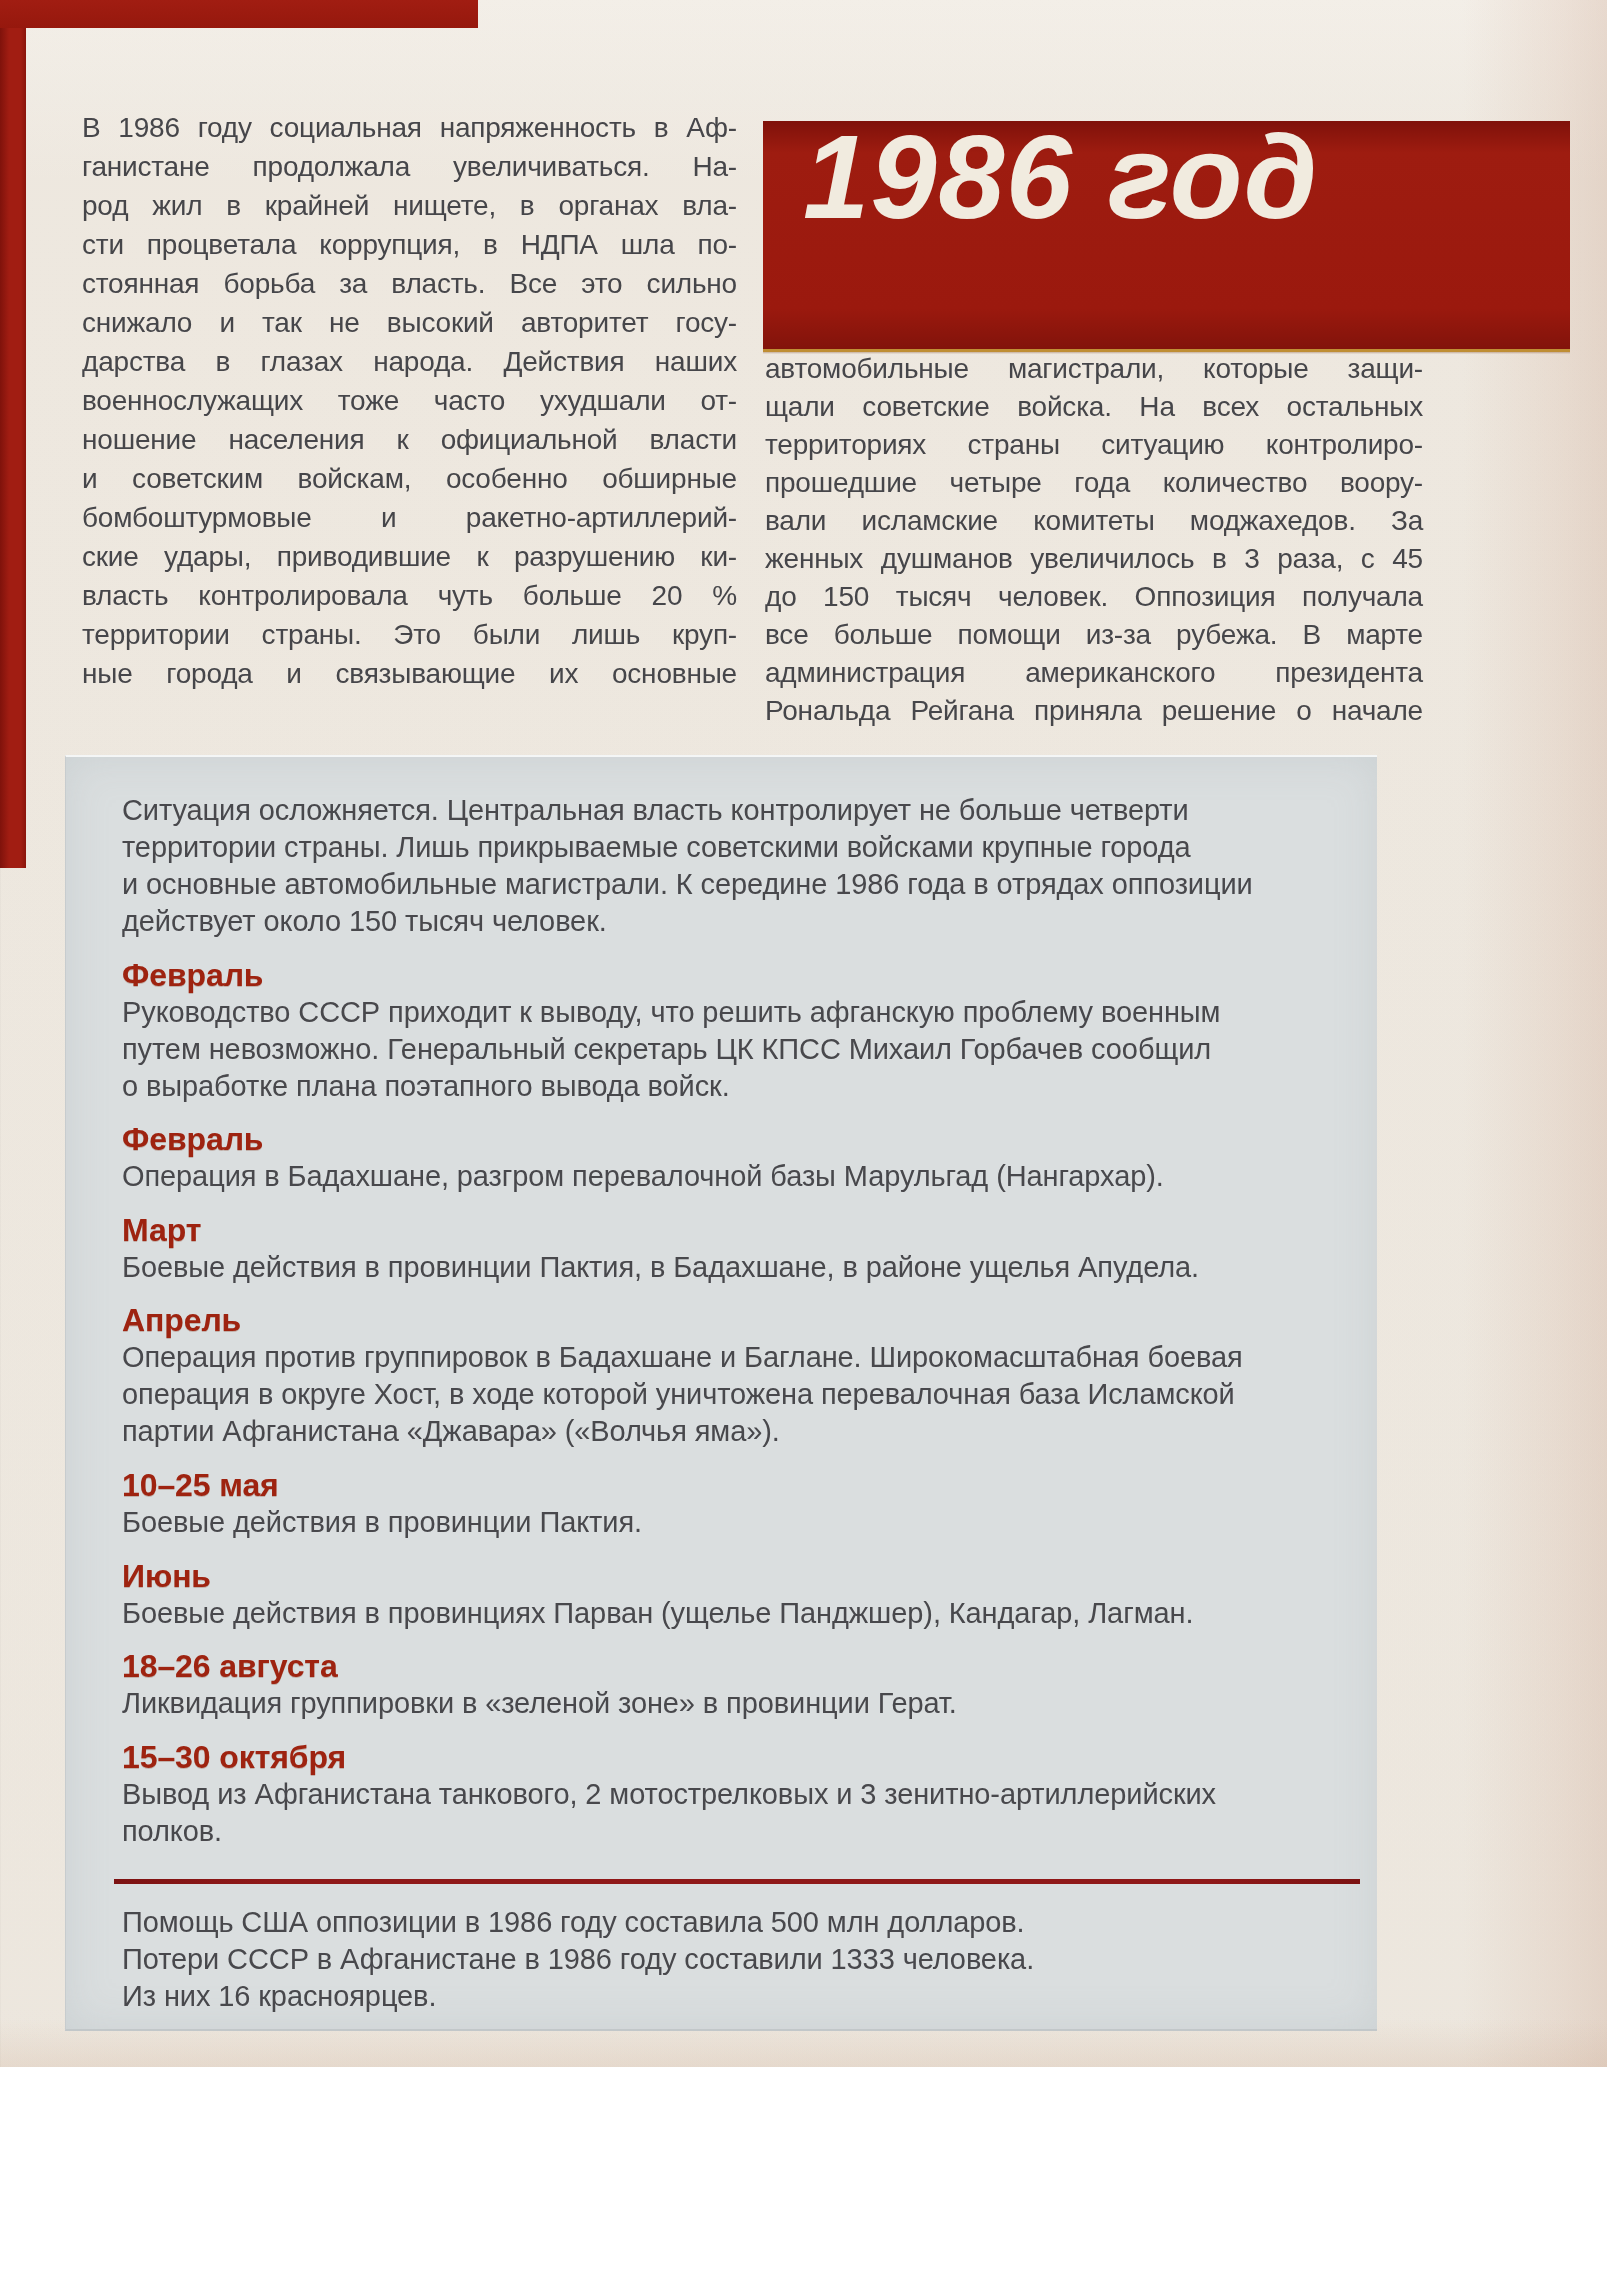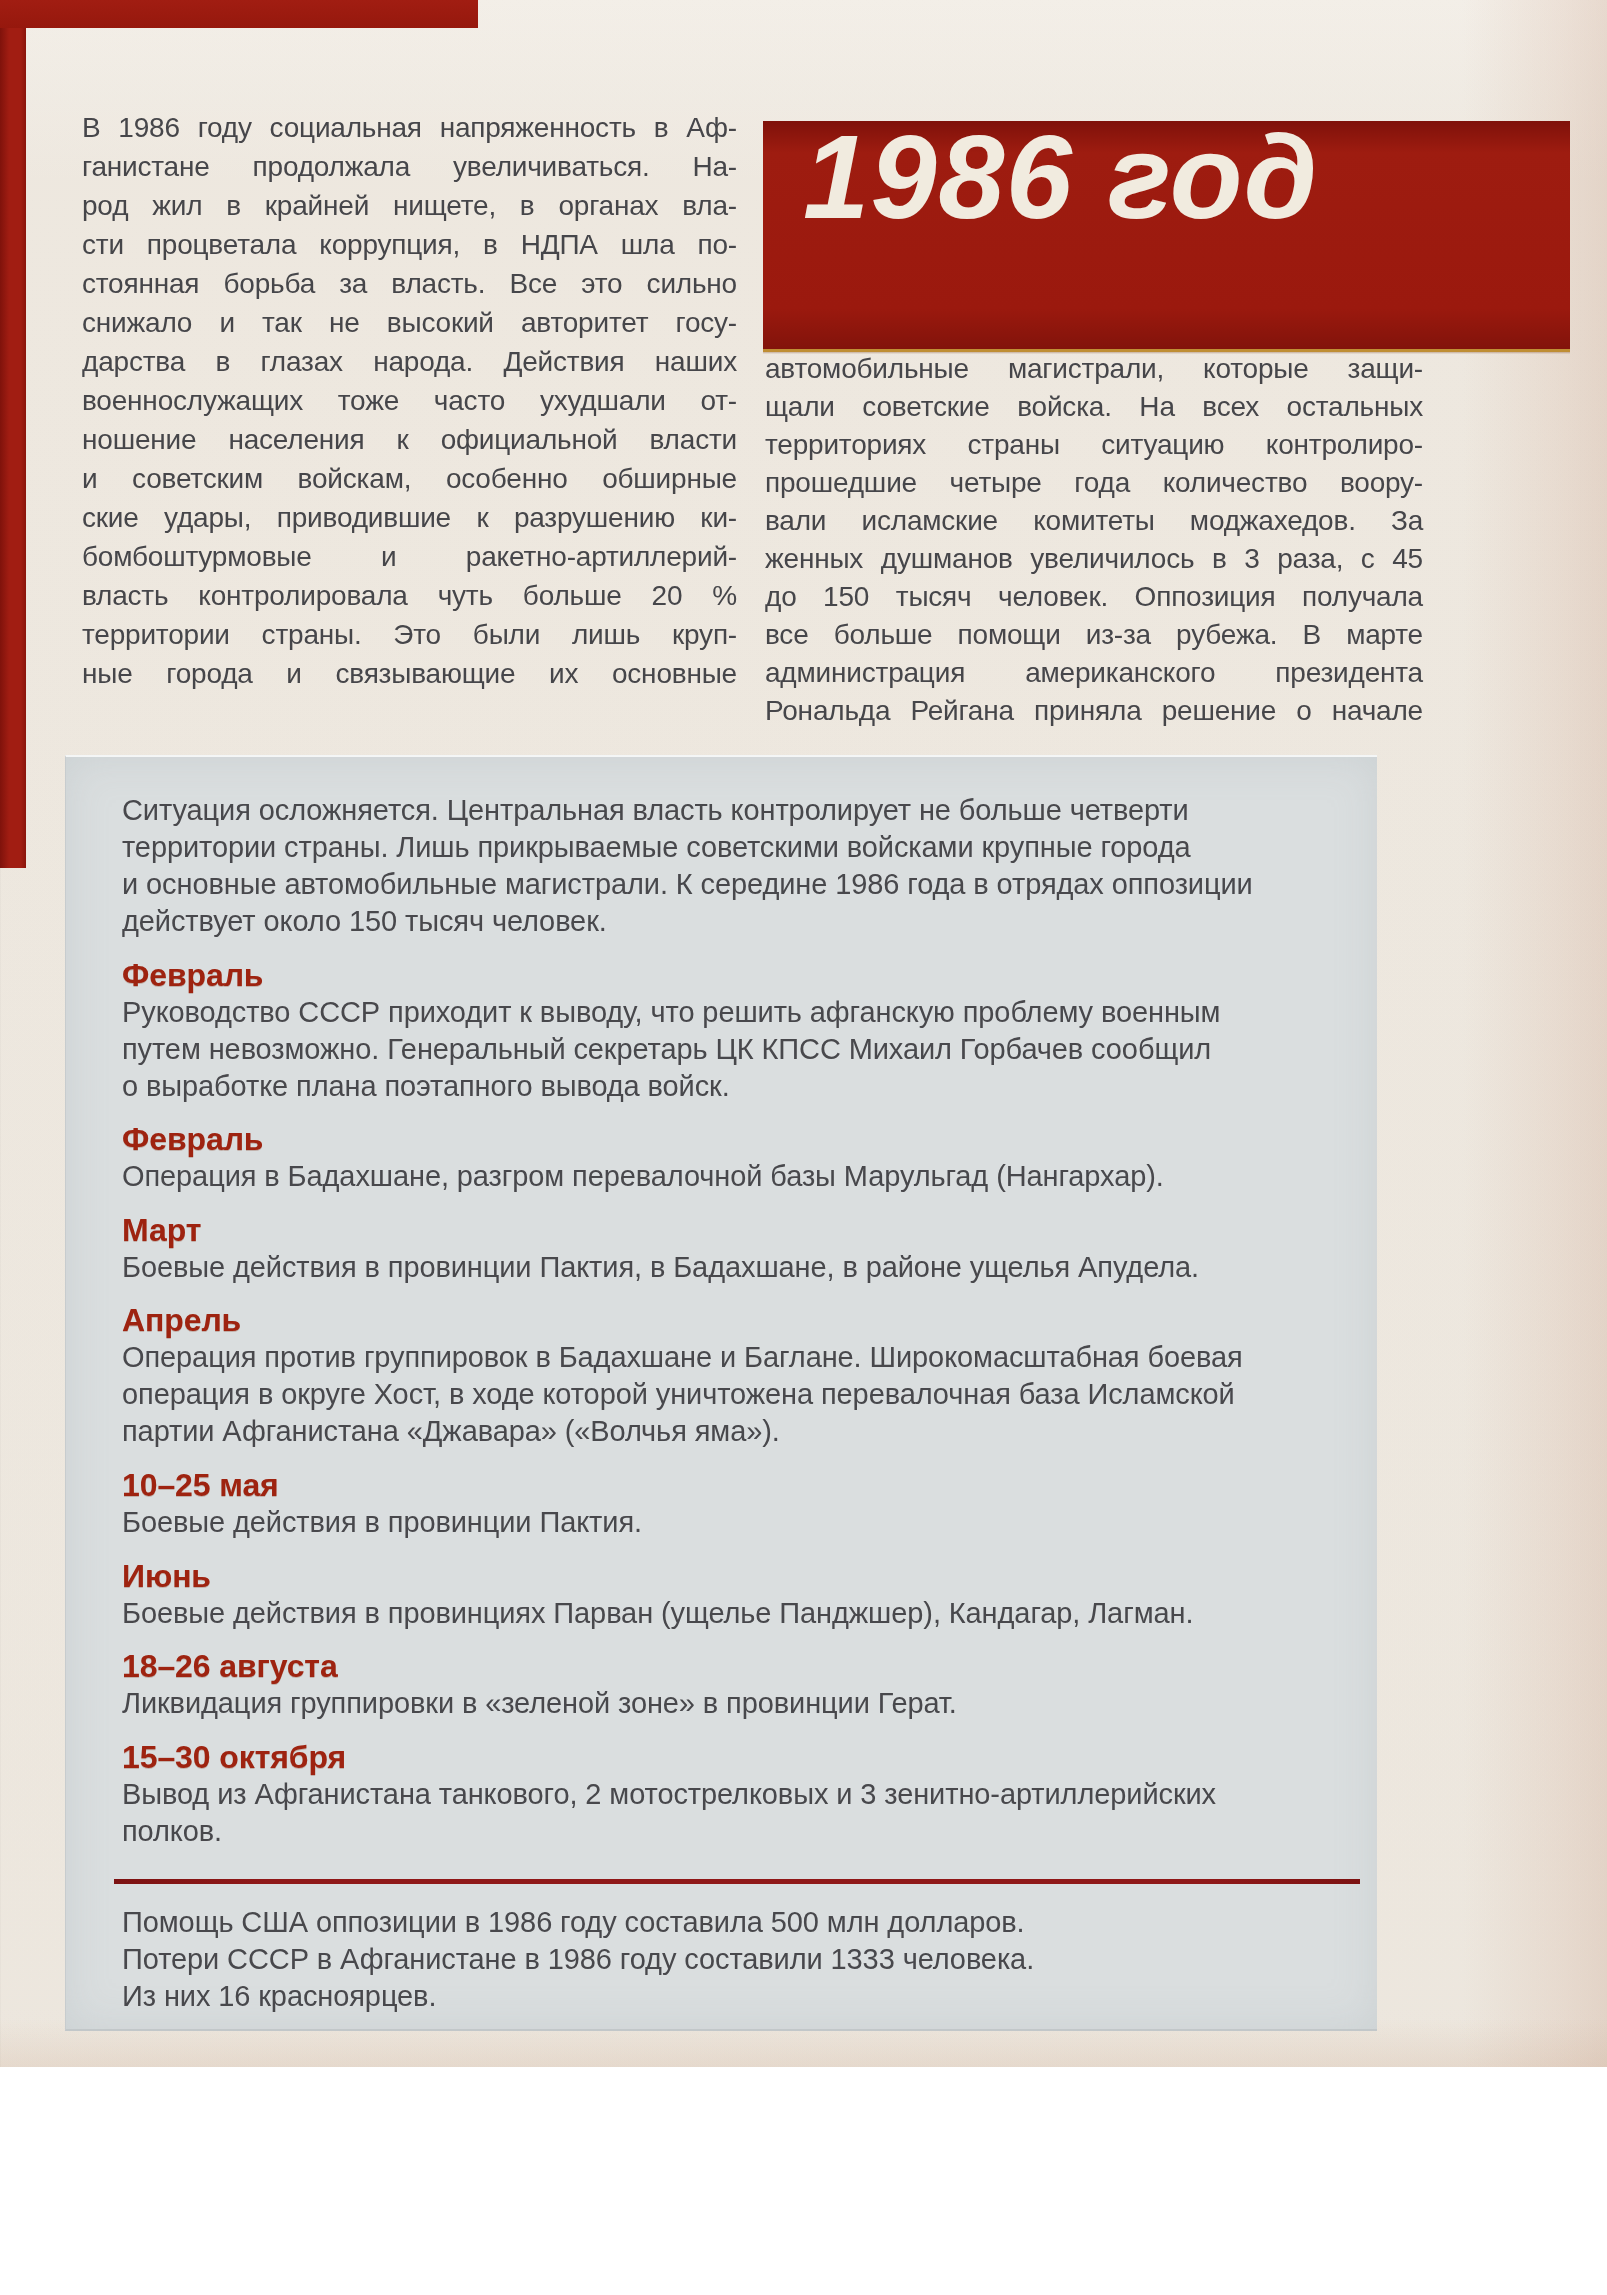--- a/index.html
+++ b/index.html
@@ -115,22 +115,22 @@
       <div class="jline">В 1986 году социальная напряженность в Аф-</div>
       <div class="jline">ганистане продолжала увеличиваться. На-</div>
       <div class="jline">род жил в крайней нищете, в органах вла-</div>
       <div class="jline">сти процветала коррупция, в НДПА шла по-</div>
       <div class="jline">стоянная борьба за власть. Все это сильно</div>
       <div class="jline">снижало и так не высокий авторитет госу-</div>
       <div class="jline">дарства в глазах народа. Действия наших</div>
       <div class="jline">военнослужащих тоже часто ухудшали от-</div>
       <div class="jline">ношение населения к официальной власти</div>
       <div class="jline">и советским войскам, особенно обширные</div>
+      <div class="jline">бомбоштурмовые и ракетно-артиллерий-</div>
       <div class="jline">ские удары, приводившие к разрушению ки-</div>
-      <div class="jline">бомбоштурмовые и ракетно-артиллерий-</div>
       <div class="jline">власть контролировала чуть больше 20 %</div>
       <div class="jline">территории страны. Это были лишь круп-</div>
       <div class="jline">ные города и связывающие их основные</div>
     </div>
 
   <div class="year-banner">
     <div class="year-text">1986 год</div>
   </div>
 
   <div class="column right-column" id="right-col">

